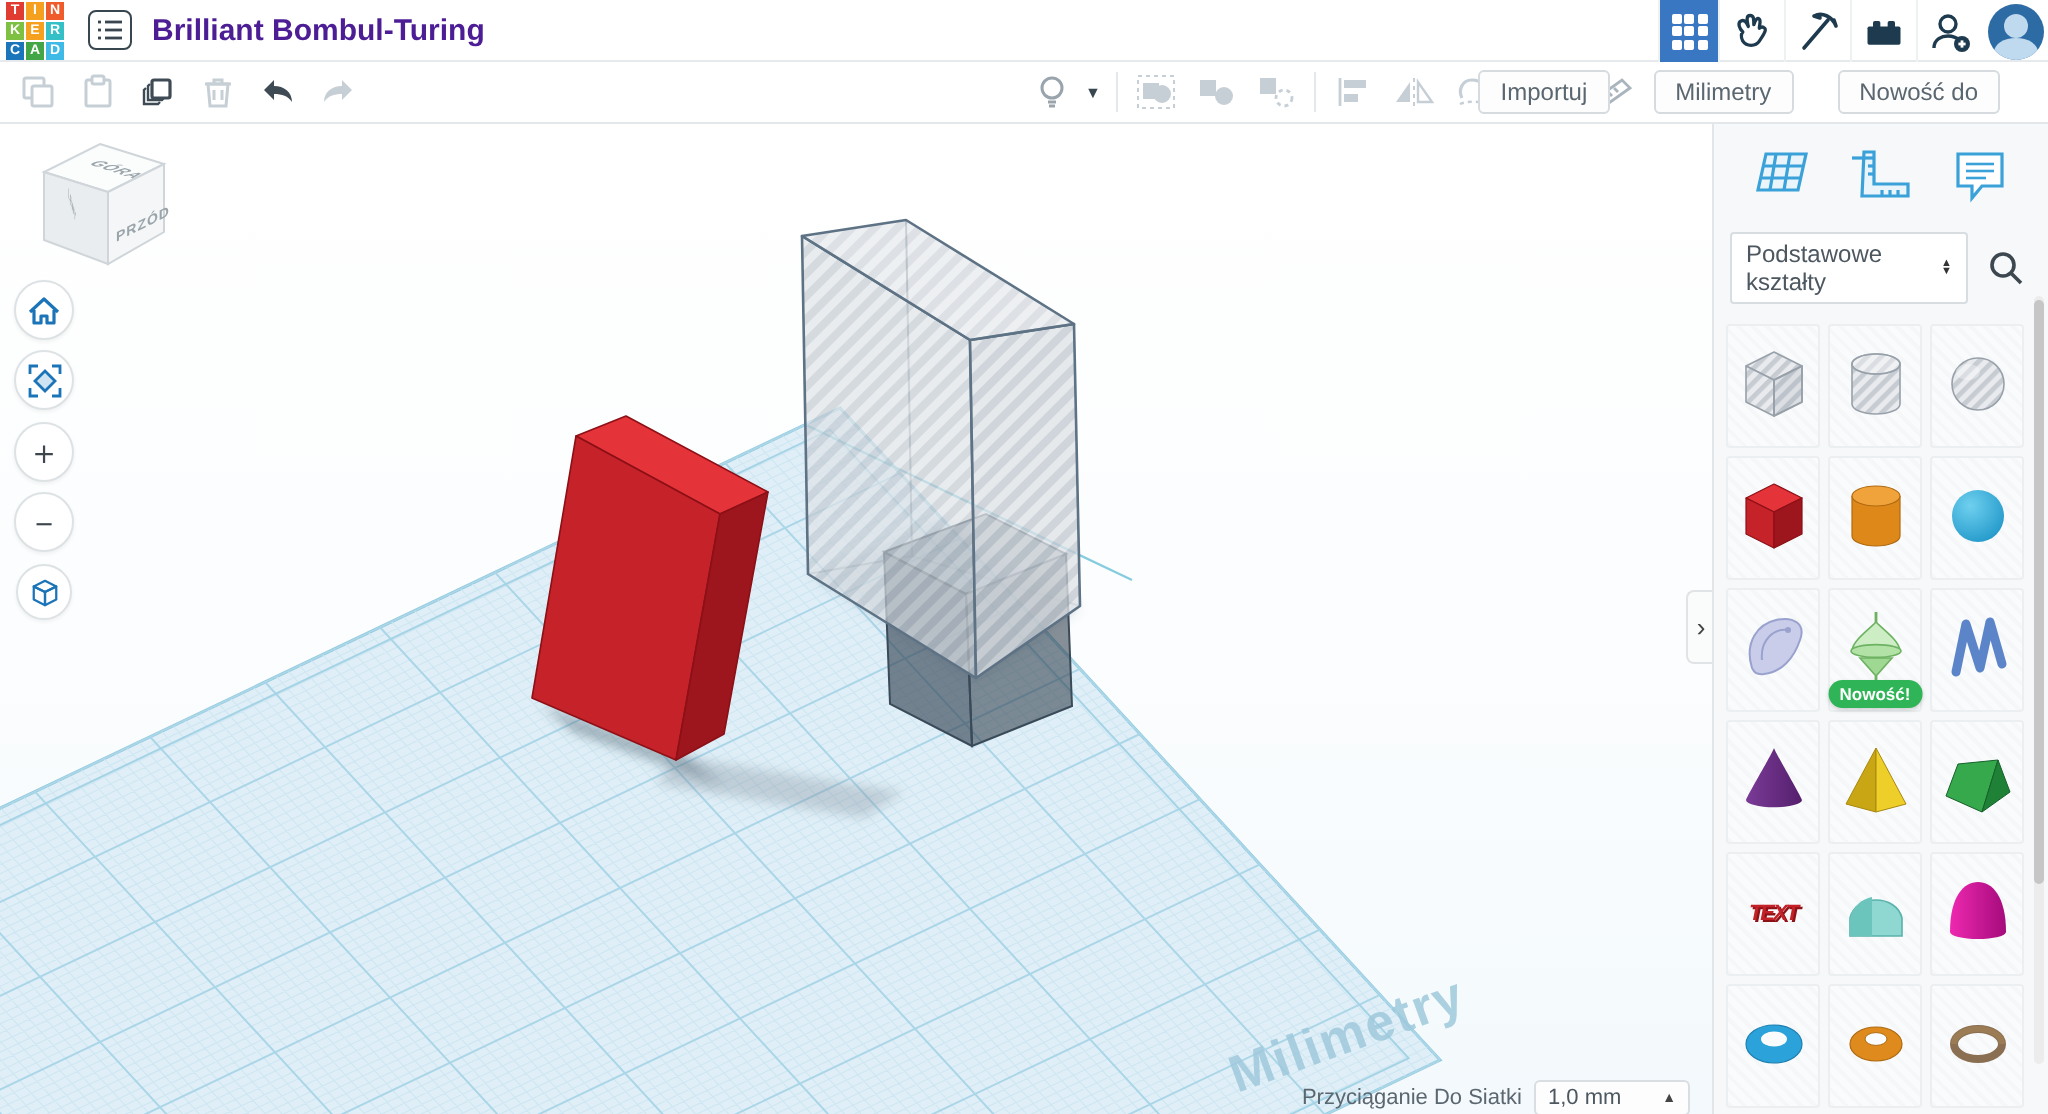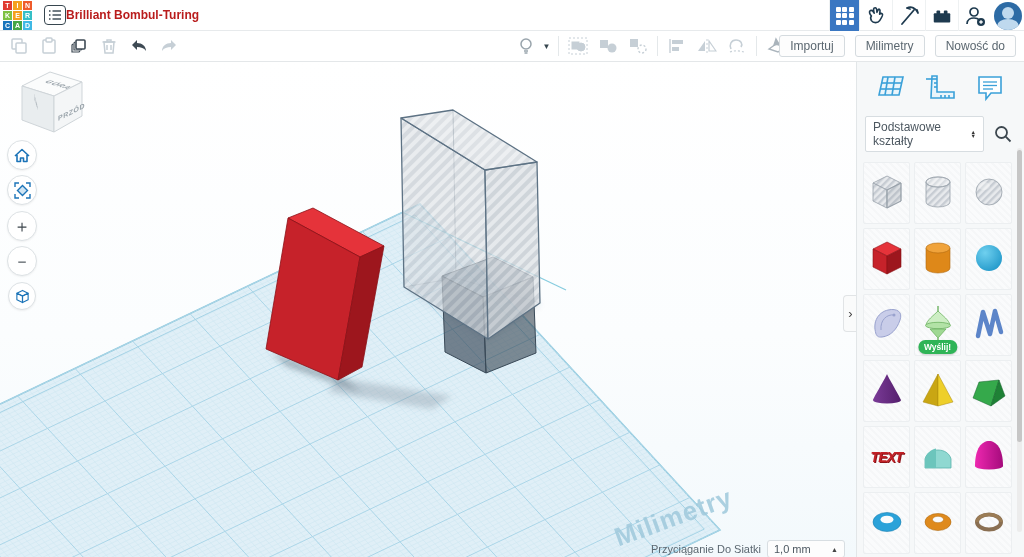--- a/index.html
+++ b/index.html
@@ -7,35 +7,35 @@
   .app { position:relative; width:1024px; height:557px; }
 
   
   header { position:absolute; left:0; top:0; width:1024px; height:31px; background:#fff; border-bottom:1px solid #e7eaec; display:flex; align-items:center; z-index:30; }
   .logo { display:grid; grid-template-columns:repeat(3,9px); grid-template-rows:repeat(3,9px); gap:1px; margin-left:3px; cursor:pointer; }
   .logo span { width:9px; height:9px; color:#fff; font-size:7px; font-weight:bold; display:flex; align-items:center; justify-content:center; }
   .logo span:nth-child(1){background:#e03c31}.logo span:nth-child(2){background:#f5a01e}.logo span:nth-child(3){background:#ef5b2b}
   .logo span:nth-child(4){background:#7ec142}.logo span:nth-child(5){background:#f5a01e}.logo span:nth-child(6){background:#35bfc6}
   .logo span:nth-child(7){background:#1b75bb}.logo span:nth-child(8){background:#42a546}.logo span:nth-child(9){background:#3fb9e5}
   .list-btn { margin-left:12px; width:22px; height:20px; border:1.5px solid #37464f; border-radius:4px; background:#fff; display:flex; align-items:center; justify-content:center; cursor:pointer; }
-  .hdr-title { font-size:12px; font-weight:bold; color:#b91c1c; cursor:text; }
+  .hdr-title { margin-left:10px; font-size:15px; font-weight:bold; color:#4c1d95; cursor:text; }
   .hdr-right { position:absolute; right:0; top:0; height:31px; display:flex; align-items:center; }
   .hdr-ic { width:33px; height:31px; display:flex; align-items:center; justify-content:center; background:none; border:none; border-left:1px solid #eef1f2; cursor:pointer; }
   .hdr-ic.apps { background:#3a77c2; width:30px; }
   .apps-grid { display:grid; grid-template-columns:repeat(3,5px); grid-template-rows:repeat(3,5px); gap:1.5px; }
   .apps-grid i { background:#fff; border-radius:1px; }
   .avatar { width:28px; height:28px; border-radius:50%; background:#2d6ba5; margin:0 2px 0 3px; position:relative; overflow:hidden; cursor:pointer; flex:none; }
   .avatar::before { content:""; position:absolute; left:8px; top:5px; width:12px; height:12px; border-radius:50%; background:#bfd9ee; }
   .avatar::after { content:""; position:absolute; left:3px; top:17px; width:22px; height:14px; border-radius:50%; background:#bfd9ee; }
 
   
   .toolbar { position:absolute; left:0; top:31px; width:1024px; height:31px; background:#fff; border-bottom:1px solid #e4e7e9; display:flex; align-items:center; z-index:29; }
   .tb-ic { width:30px; height:26px; background:none; border:none; display:flex; align-items:center; justify-content:center; cursor:pointer; }
   .tb-sep { width:1px; height:20px; background:#e4e8ea; margin:0 4px; }
-  .tb-right { position:absolute; right:8px; display:flex; gap:10px; }
+  .tb-right { position:absolute; right:24px; display:flex; gap:22px; }
   .tb-btn { font-family:"Liberation Sans",sans-serif; font-size:12px; color:#5b6770; background:#fdfdfd; border:1px solid #d5dbdf; border-radius:3px; padding:3px 10px; cursor:pointer; }
   .caret-dn { font-size:8px; color:#37464f; margin-left:1px; }
 
   
   .canvas { position:absolute; left:0; top:62px; width:856px; height:495px; background:linear-gradient(180deg,#ffffff 0%,#fbfdfe 55%,#f3f9fc 100%); overflow:hidden; }
   .scene { position:absolute; left:0; top:0; }
 
   .viewcube { position:absolute; left:14px; top:4px; width:84px; height:80px; cursor:pointer; }
   .vc-label { font-size:7px; fill:#9aa4ab; font-weight:bold; letter-spacing:.5px; }
 
@@ -58,21 +58,21 @@
   .panel-tabs button { background:none; border:none; cursor:pointer; width:36px; height:36px; display:flex; align-items:center; justify-content:center; }
   .cat-row { display:flex; align-items:center; padding:4px 8px 0 8px; gap:6px; }
   .cat-select { flex:1; height:36px; background:#fff; border:1px solid #d7dde1; border-radius:2px; display:flex; align-items:center; justify-content:space-between; padding:0 7px; cursor:pointer; }
   .cat-select span.val { font-size:12px; color:#4c5760; }
   .caret-ud { display:flex; flex-direction:column; line-height:4px; font-size:5.5px; color:#333; }
   .search-btn { width:26px; height:26px; background:none; border:none; cursor:pointer; display:flex; align-items:center; justify-content:center; }
 
   .shapes { margin-top:10px; padding:0 12px 0 6px; display:grid; grid-template-columns:repeat(3,1fr); gap:4px; }
   .cell { height:62px; background:#fafbfc; background-image:repeating-linear-gradient(45deg,rgba(120,130,140,.035) 0 2px,transparent 2px 5px); border:1px solid #eceff1; border-radius:2px; display:flex; align-items:center; justify-content:center; cursor:pointer; position:relative; }
   .badge { position:absolute; left:50%; transform:translateX(-50%); bottom:1px; background:#2fb457; color:#fff; font-size:8.5px; font-weight:bold; padding:2px 6px; border-radius:8px; white-space:nowrap; box-shadow:0 1px 2px rgba(0,0,0,.18); }
-  .text-glyph { font-size:14px; font-weight:bold; font-style:italic; color:#c22127; text-shadow:1px 1px 0 #8d1217; letter-spacing:-1px; }
+  .text-glyph { font-size:11px; font-weight:bold; font-style:italic; color:#c22127; text-shadow:1px 1px 0 #8d1217; letter-spacing:-1px; }
   .pscroll { position:absolute; right:2px; top:86px; width:5px; height:384px; background:#ececec; border-radius:3px; }
   .pscroll .thumb { position:absolute; left:0; top:2px; width:5px; height:292px; background:#c6c6c6; border-radius:3px; cursor:pointer; }
 </style>
 </head>
 <body>
 
 <svg width="0" height="0" style="position:absolute">
   <defs>
     <pattern id="hs" patternUnits="userSpaceOnUse" width="5" height="5" patternTransform="rotate(45)">
       <rect width="5" height="5" fill="#e8eaed"></rect>
@@ -482,21 +482,21 @@
       <div class="cell">
         <svg width="40" height="44" viewBox="0 0 40 44">
             <g stroke="#6db262" stroke-width="0.8">
               <line x1="20" y1="3" x2="20" y2="9" stroke-width="1.4"></line>
               <path d="M20,8 C15,13 9,17 8,22 L32,22 C31,17 25,13 20,8 Z" fill="#cdeec4"></path>
               <ellipse cx="20" cy="22.5" rx="12.5" ry="3.2" fill="#b2e2a6"></ellipse>
               <polygon points="12,26 28,26 20,35" fill="#9fd893"></polygon>
               <line x1="20" y1="35" x2="20" y2="40" stroke-width="1.4"></line>
             </g>
           </svg>
-        <span class="badge">Wyślij!</span>
+        <span class="badge">Nowość!</span>
       </div>
       <div class="cell">
         <svg width="40" height="44" viewBox="0 0 40 44">
             <path d="M9,33 L14,9 L21,31 L26,8 L32,29" fill="none" stroke="#5c85c9" stroke-width="4.5" stroke-linecap="round" stroke-linejoin="round"></path>
           </svg>
       </div>
 
       <div class="cell">
         <svg width="40" height="44" viewBox="0 0 40 44">
             <defs>

